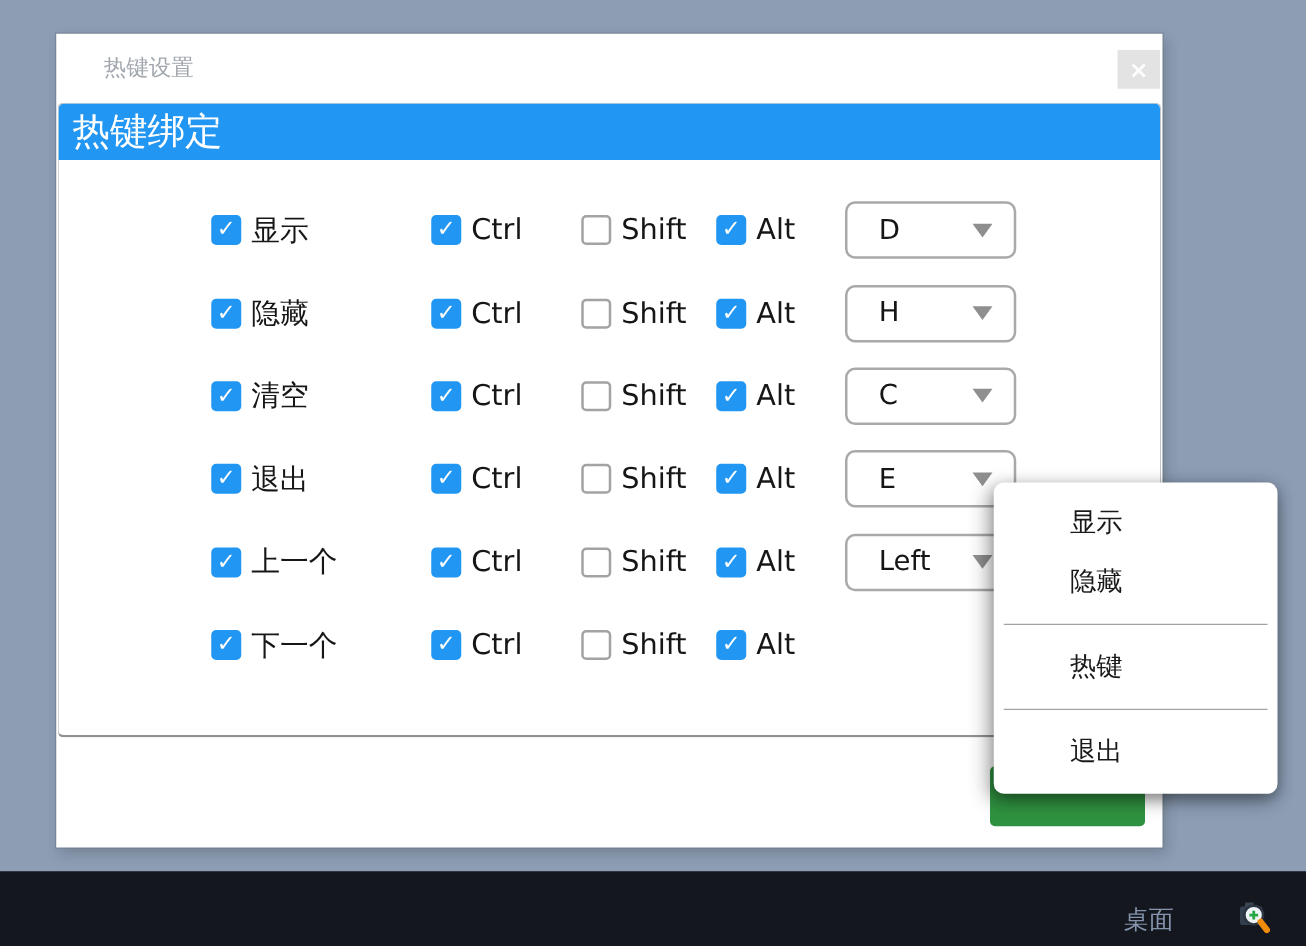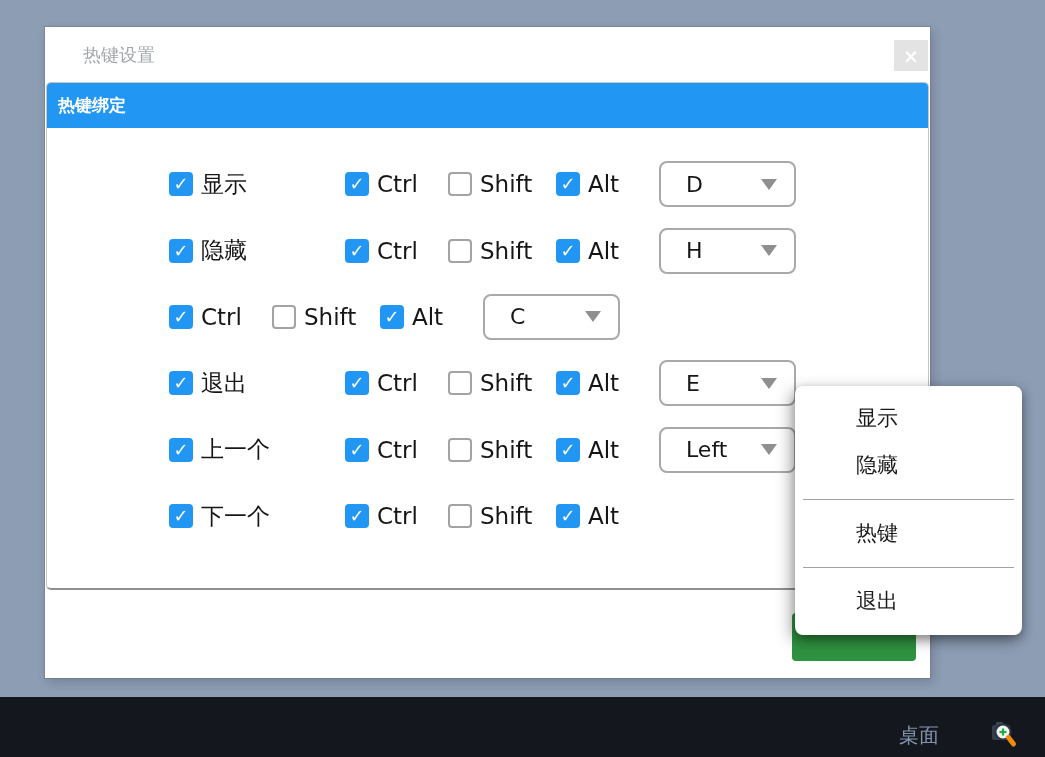--- a/index.html
+++ b/index.html
@@ -18,27 +18,27 @@
             box-shadow:0 0 0 1px rgba(110,120,135,.55), 3px 4px 10px rgba(0,0,0,.18); z-index:1; }
   .window-title { position:absolute; left:12px; top:0; height:55px; line-height:55px; font-size:18px; color:#a1a7ae;margin-left:26px; }
   .close-btn { position:absolute; left:849px; top:13px; width:34px; height:31px; background:#e3e3e3;
                display:flex; align-items:center; justify-content:center;
                color:#fdfdfd; font-size:19px; font-weight:bold; cursor:default; }
 
   
   .panel { position:absolute; left:1px; top:55px; width:883px; height:508px; background:#fff;
            border:1px solid #c5c5c5; border-bottom:2px solid #919191; border-radius:5px; }
   .panel-header { height:45px; line-height:45px; background:#2196f3; color:#ffffff;
-                  font-size:17px; font-weight:bold; padding-left:11px; border-radius:4px 4px 0 0; }
+                  font-size:30px; font-weight:normal; padding-left:11px; border-radius:4px 4px 0 0; }
 
   
   .rows { padding:23px 0 0 122px; }
   .hk-row { height:66.4px; display:flex; align-items:center; }
   .cell { display:flex; align-items:center; }
-  .c1 { width:176px; } .c2 { width:103px;text-align:right; } .c3 { width:108px; } .c4 { width:103px; }
+  .c1 { width:176px; } .c2 { width:103px;text-align:right; } .c3 { width:108px;margin-left:17px; } .c4 { width:103px; }
   .cb { width:24px; height:24px; border:2px solid #a3a3a3; border-radius:4px; background:#fff;
         display:inline-flex; align-items:center; justify-content:center; flex:0 0 auto; margin-right:8px; cursor:default; }
   .cb.checked { background:#2196f3; border-color:#2196f3; }
   .cb.checked::after { content:"✓"; color:#ffffff; font-size:18px; font-weight:bold; line-height:1; }
   .lbl { font-size:23px; color:#161616; white-space:nowrap; }
 
   .key-select { width:137px; height:46px; border:2px solid #a9a9a9; border-radius:8px; background:#fff;
                 display:flex; align-items:center; padding-left:25px; font-size:22px; color:#161616; cursor:default; }
   .key-select .arrow { margin-left:auto; margin-right:17px; width:0; height:0;
                        border-left:8px solid transparent; border-right:8px solid transparent;
@@ -111,20 +111,24 @@
             <span class="cb checked"></span>
             <span class="lbl">Alt</span>
           </span>
           <span class="key-select">
             <span>H</span>
             <span class="arrow"></span>
           </span>
         </div>
 
         <div class="hk-row">
+          <span class="cell c1">
+            <span class="cb checked"></span>
+            <span class="lbl">清空</span>
+          </span>
           <span class="cell c2">
             <span class="cb checked"></span>
             <span class="lbl">Ctrl</span>
           </span>
           <span class="cell c3">
             <span class="cb"></span>
             <span class="lbl">Shift</span>
           </span>
           <span class="cell c4">
             <span class="cb checked"></span>

